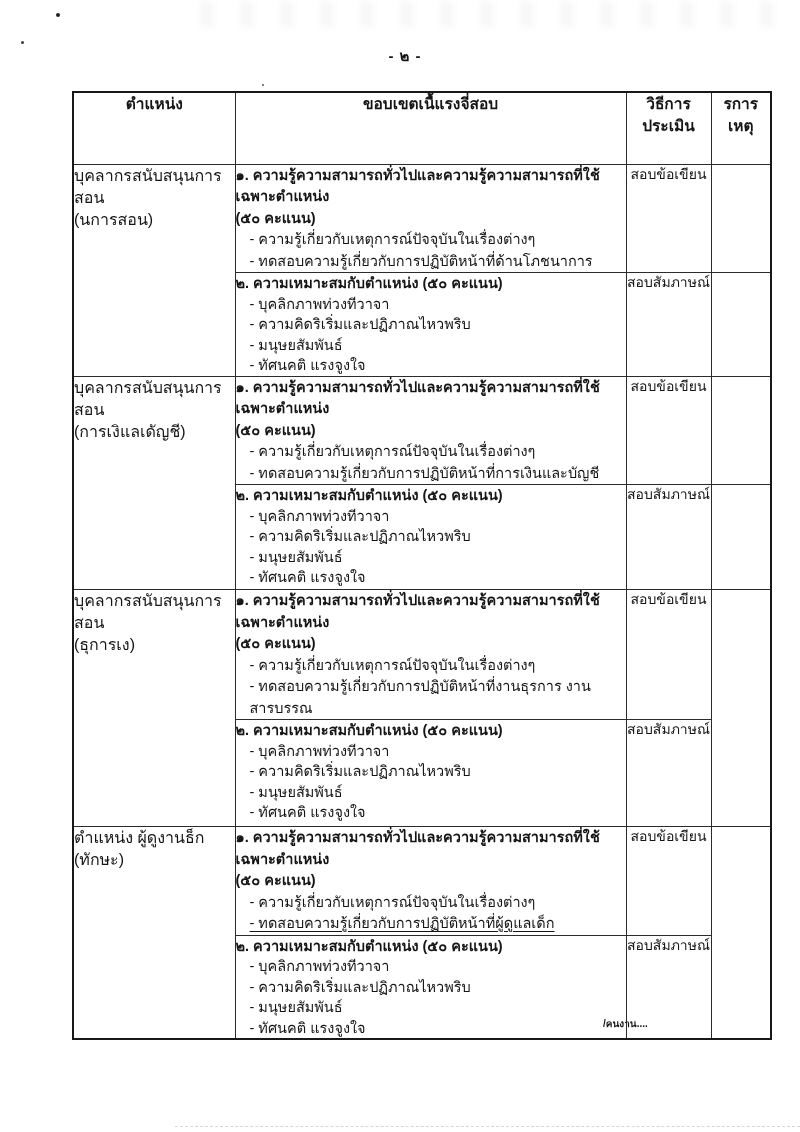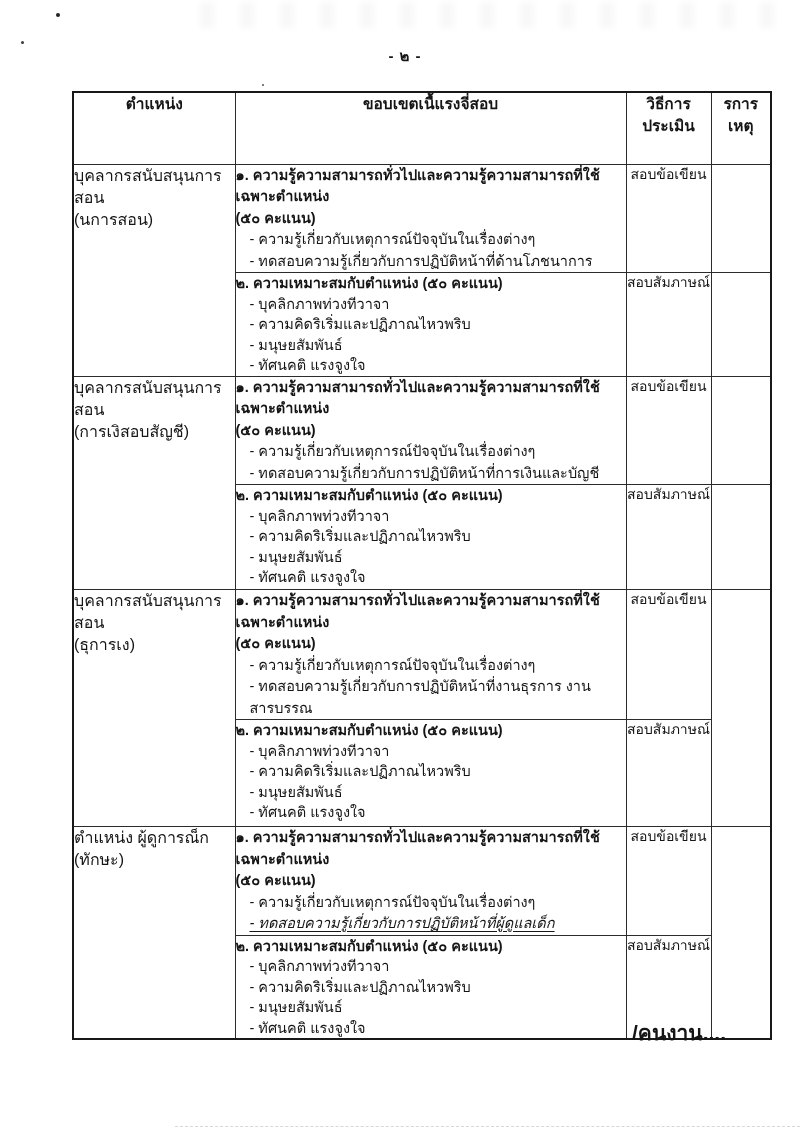--- a/index.html
+++ b/index.html
@@ -56,30 +56,30 @@
     padding: 7px 4px 0 8px;
     font-size: 16px; line-height: 22px;
   }
   td.scope {
     padding: 6px 6px 0 9px;
     font-size: 14.5px; line-height: 21.5px;
   }
   td.scope.tight { line-height: 20.5px; }
   .sec-heading { font-weight: bold; }
   .bullet { padding-left: 14px; }
-  .bullet.u { text-decoration: underline; text-underline-offset: 3px; font-style: italic; }
+  .bullet.u { text-decoration: underline; text-underline-offset: 3px; }
   td.method {
     text-align: center; padding-top: 9px;
     font-size: 14px; line-height: 19px;
   }
   td.remark { }
 
   .continuation {
-    position: absolute; left: 632px; top: 1016px;
-    font-size: 21px; font-weight: bold;
+    position: absolute; left: 603px; top: 1016px;
+    font-size: 10px; font-weight: bold;
   }
   .bottom-artifact {
     position: absolute; left: 175px; top: 1126px; width: 625px; height: 0;
     border-top: 1px dashed #d7d7d7;
   }
 </style>
 </head>
 <body>
 
 <div class="page">
@@ -135,21 +135,21 @@
         <div class="bullet">- มนุษยสัมพันธ์</div>
         <div class="bullet">- ทัศนคติ แรงจูงใจ</div>
       </td>
       <td class="method">สอบสัมภาษณ์</td>
       <td class="remark"></td>
     </tr>
 
     <tr class="h-r2a">
       <td class="pos" rowspan="2">
         <div>บุคลากรสนับสนุนการสอน</div>
-        <div>(การเงิสอบสัญชี)</div>
+        <div>(การเงิแลเดัญชี)</div>
       </td>
       <td class="scope">
         <div class="sec-heading">๑. ความรู้ความสามารถทั่วไปและความรู้ความสามารถที่ใช้เฉพาะตำแหน่ง</div>
         <div class="sec-heading">(๕๐ คะแนน)</div>
         <div class="bullet">- ความรู้เกี่ยวกับเหตุการณ์ปัจจุบันในเรื่องต่างๆ</div>
         <div class="bullet">- ทดสอบความรู้เกี่ยวกับการปฏิบัติหน้าที่การเงินและบัญชี</div>
       </td>
       <td class="method">สอบข้อเขียน</td>
       <td class="remark"></td>
     </tr>
@@ -185,21 +185,21 @@
         <div class="bullet">- บุคลิกภาพท่วงทีวาจา</div>
         <div class="bullet">- ความคิดริเริ่มและปฏิภาณไหวพริบ</div>
         <div class="bullet">- มนุษยสัมพันธ์</div>
         <div class="bullet">- ทัศนคติ แรงจูงใจ</div>
       </td>
       <td class="method">สอบสัมภาษณ์</td>
     </tr>
 
     <tr class="h-r4a">
       <td class="pos" rowspan="2">
-        <div>ตำแหน่ง ผู้ดูการณ็ก (ทักษะ)</div>
+        <div>ตำแหน่ง ผู้ดูงานธ็ก (ทักษะ)</div>
       </td>
       <td class="scope">
         <div class="sec-heading">๑. ความรู้ความสามารถทั่วไปและความรู้ความสามารถที่ใช้เฉพาะตำแหน่ง</div>
         <div class="sec-heading">(๕๐ คะแนน)</div>
         <div class="bullet">- ความรู้เกี่ยวกับเหตุการณ์ปัจจุบันในเรื่องต่างๆ</div>
         <div class="bullet u">- ทดสอบความรู้เกี่ยวกับการปฏิบัติหน้าที่ผู้ดูแลเด็ก</div>
       </td>
       <td class="method">สอบข้อเขียน</td>
       <td class="remark" rowspan="2"></td>
     </tr>

